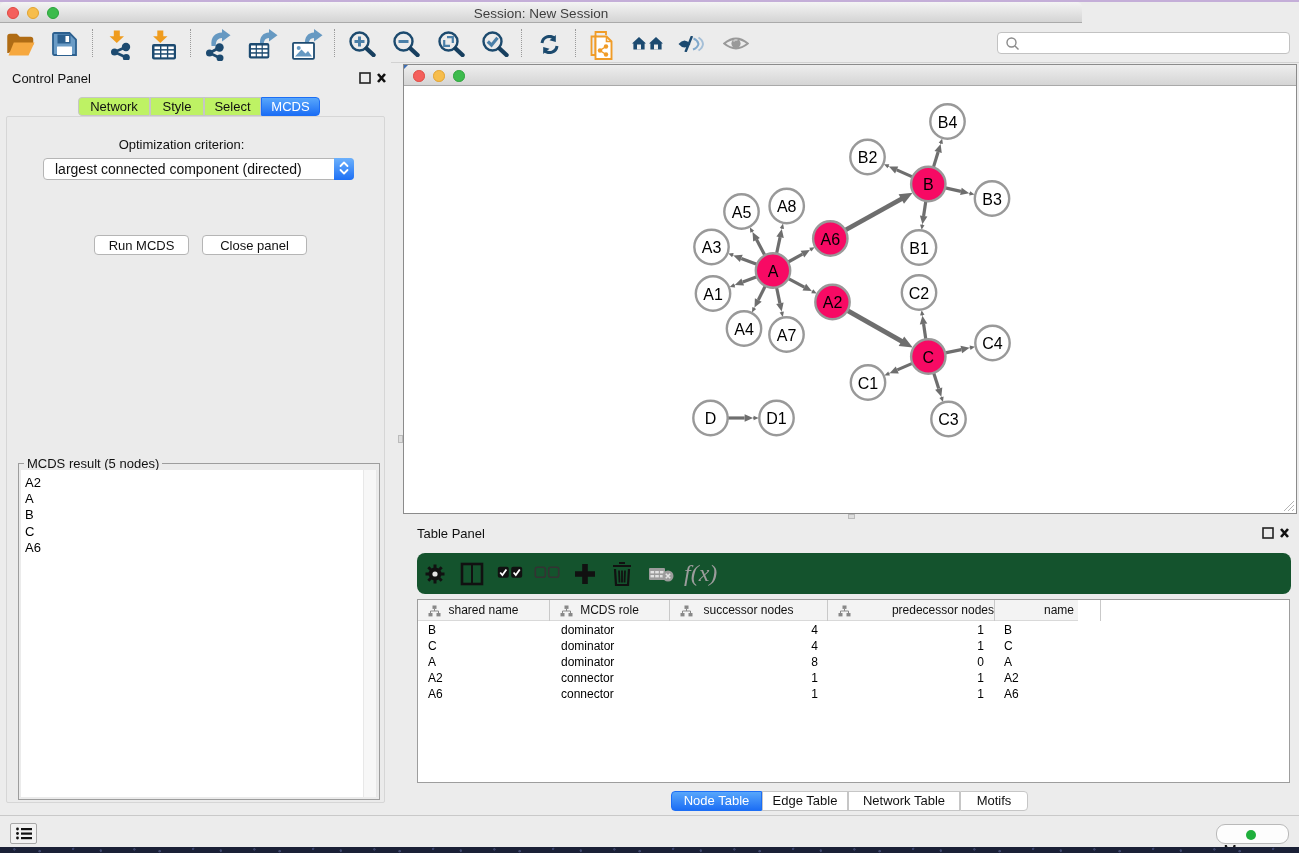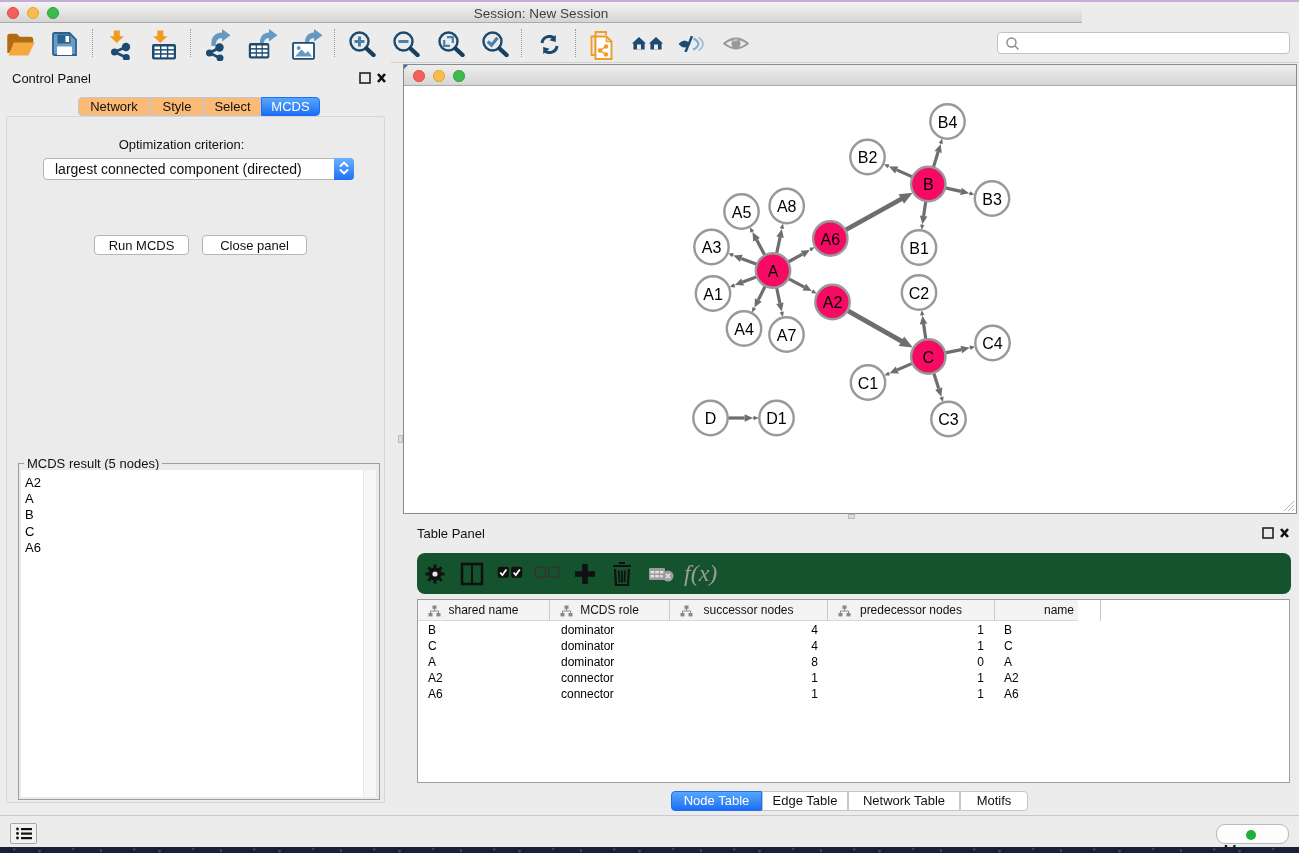--- a/index.html
+++ b/index.html
@@ -19,21 +19,21 @@
 #toolbar { left:0; top:23px; width:1299px; height:39px; background:#ececec; }
 .tbsep { position:absolute; top:6px; height:28px; width:0;
   border-left:1px dotted #9a9a9a; }
 #searchbox { position:absolute; left:997px; top:9px; width:293px; height:22px;
   background:#fff; border:1px solid #c2c2c2; border-radius:4px; }
 
 
 #cpanel { left:0; top:62px; width:391px; height:743px; background:#ececec; }
 #cpanel-title { position:absolute; left:12px; top:9px; font-size:13px; color:#111; }
 .paneBtns { position:absolute; top:8px; font-size:12px; color:#111; }
-.tabrow .tab { position:absolute; top:0; height:19px; background:#fdba74;
+.tabrow .tab { position:absolute; top:0; height:19px; background:#bef264;
   border:1px solid #c6c6c6; font-size:13px; color:#111; text-align:center;
   line-height:17px; }
 .tab.first { border-radius:4px 0 0 4px; }
 .tab.last  { border-radius:0 4px 4px 0; }
 .tab.sel { background:linear-gradient(#58a7fb,#1c6ef5); color:#fff; border-color:#1c6ef5; }
 #cp-body { position:absolute; left:6px; top:54px; width:379px; height:687px;
   background:#ebebeb; border:1px solid #d6d6d6; border-radius:2px; }
 #opt-label { position:absolute; left:-14px; top:20px; width:100%; text-align:center;
   font-size:13px; color:#111; }
 #opt-select { position:absolute; left:36px; top:41px; width:311px; height:22px;
@@ -516,21 +516,21 @@
             <rect x="0.5" y="8" width="4" height="3.4" fill="#888"></rect>
             <rect x="8.5" y="8" width="4" height="3.4" fill="#888"></rect>
             <path d="M6.5 4 L6.5 6 M2.5 8 L2.5 6 L10.5 6 L10.5 8" stroke="#888" fill="none" stroke-width="1"></path>
           </svg>MCDS role</div>
       <div class="thcell" style="left:252px; width:158px;"><svg class="tree" width="13" height="12" viewBox="0 0 13 12">
             <rect x="4.5" y="0.5" width="4" height="3.4" fill="#888"></rect>
             <rect x="0.5" y="8" width="4" height="3.4" fill="#888"></rect>
             <rect x="8.5" y="8" width="4" height="3.4" fill="#888"></rect>
             <path d="M6.5 4 L6.5 6 M2.5 8 L2.5 6 L10.5 6 L10.5 8" stroke="#888" fill="none" stroke-width="1"></path>
           </svg>successor nodes</div>
-      <div class="thcell" style="left:410px; width:167px;"><svg class="tree" width="13" height="12" viewBox="0 0 13 12">
+      <div class="thcell" style="left:410px; width:167px;text-align:right;"><svg class="tree" width="13" height="12" viewBox="0 0 13 12">
             <rect x="4.5" y="0.5" width="4" height="3.4" fill="#888"></rect>
             <rect x="0.5" y="8" width="4" height="3.4" fill="#888"></rect>
             <rect x="8.5" y="8" width="4" height="3.4" fill="#888"></rect>
             <path d="M6.5 4 L6.5 6 M2.5 8 L2.5 6 L10.5 6 L10.5 8" stroke="#888" fill="none" stroke-width="1"></path>
           </svg>predecessor nodes</div>
       <div class="thcell" style="left:600px; width:83px; border-right:1px solid #c9c9c9;">name</div>
     </div>
     <div id="tbody">
       <div class="trow" style="top:22px;">
           <span class="tcell" style="left:10px;">B</span>

